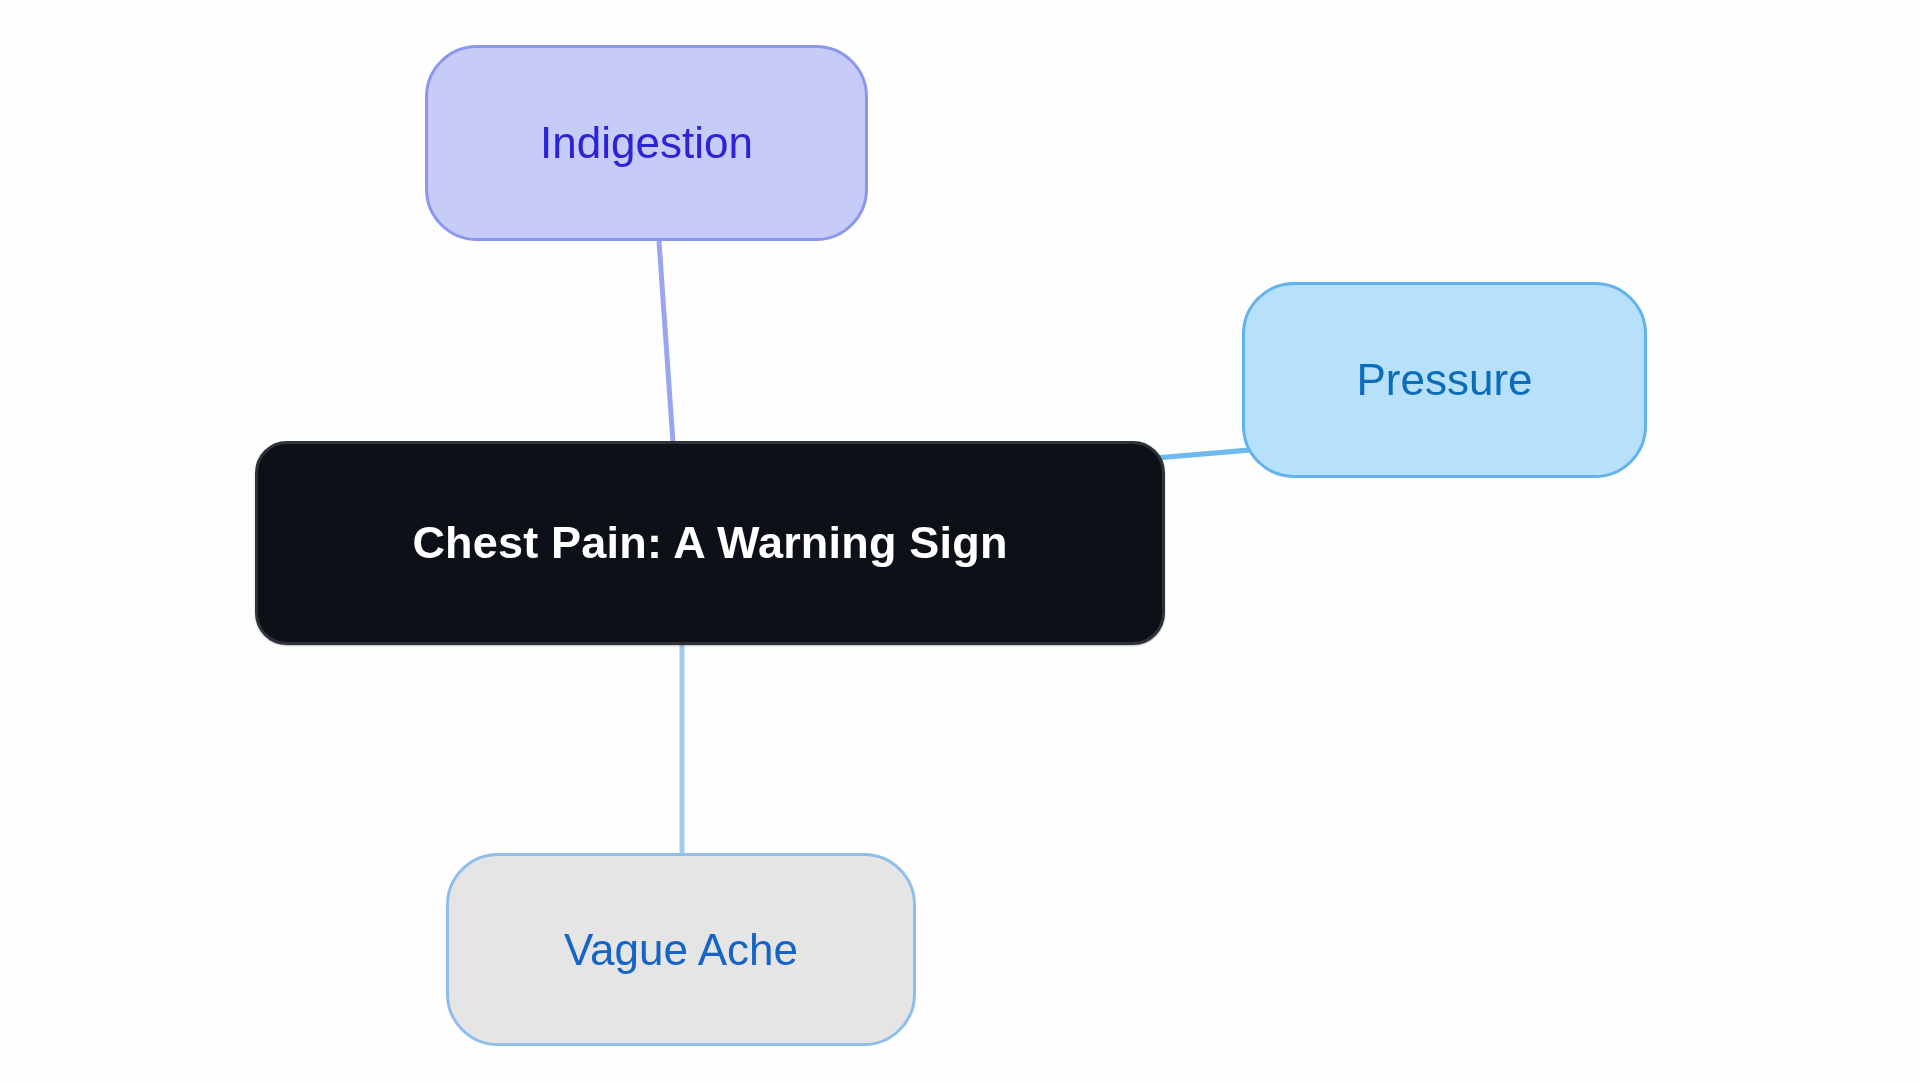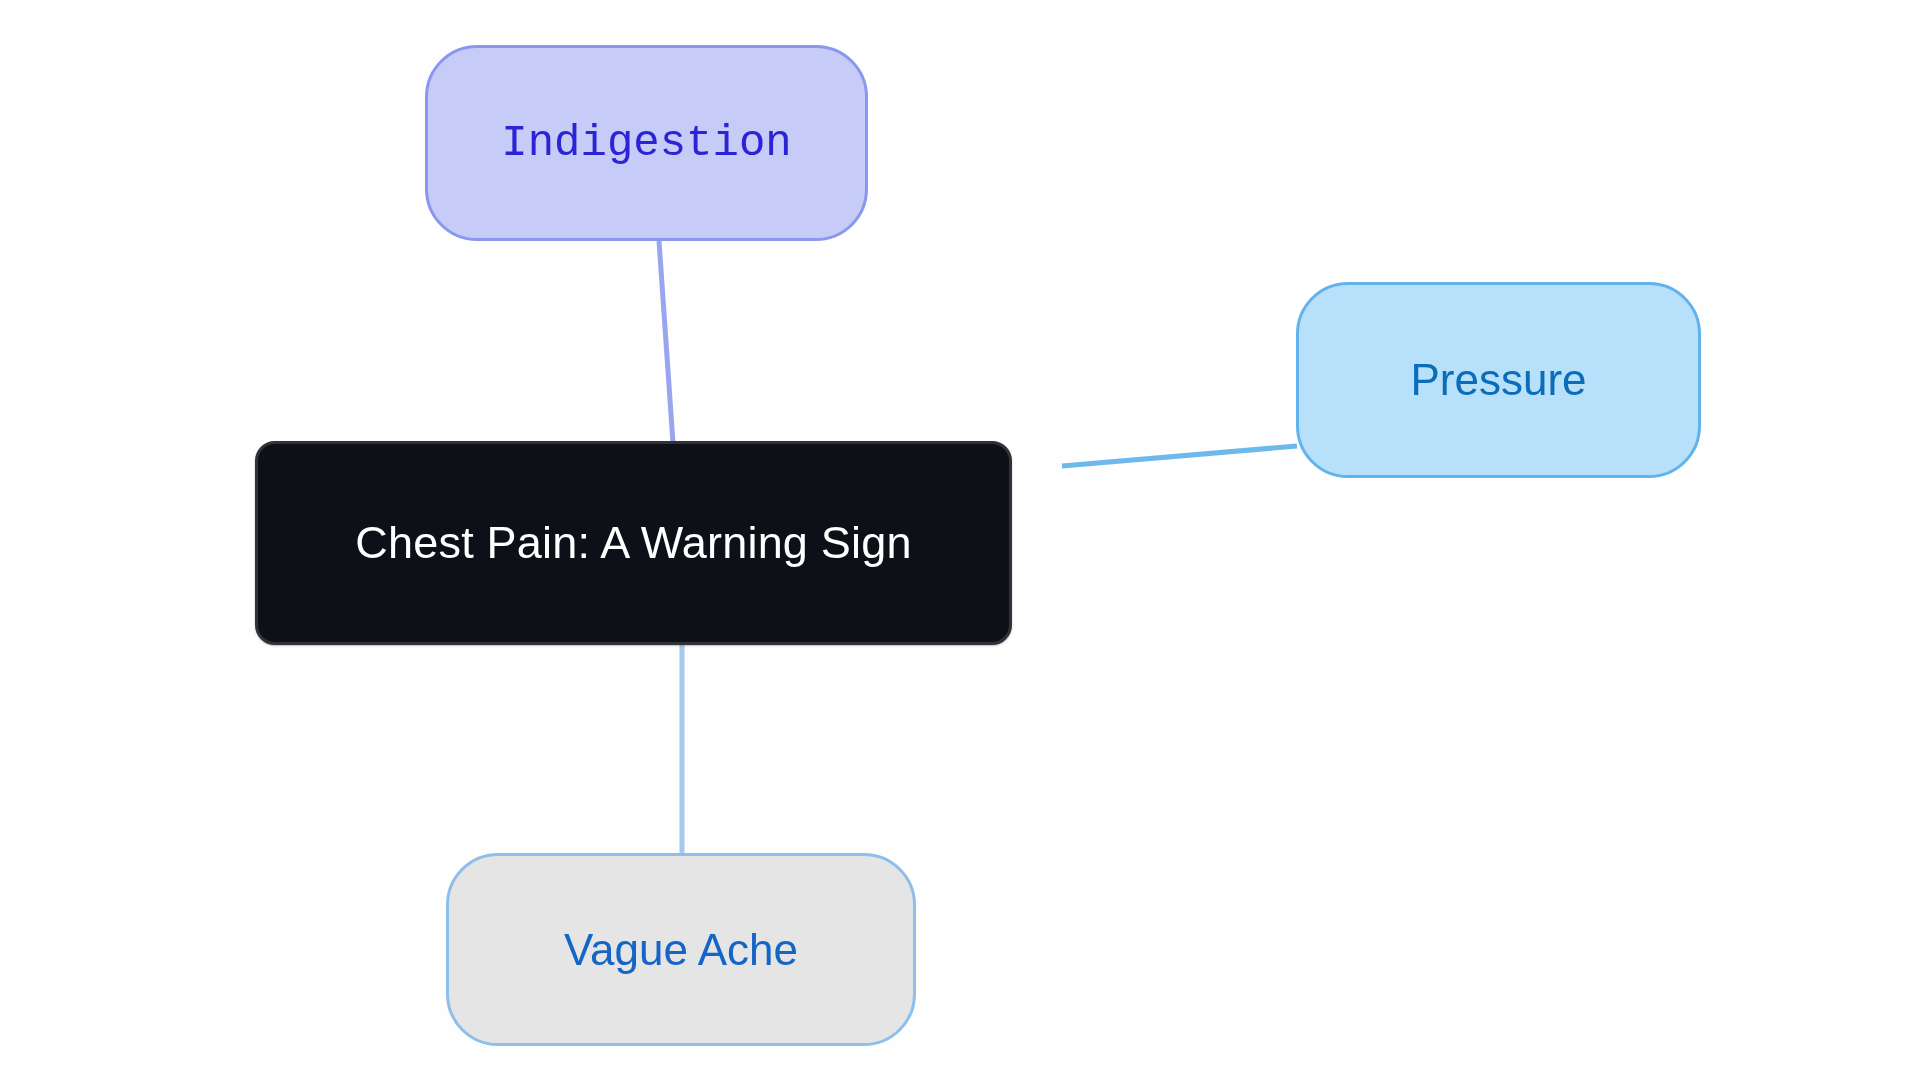--- a/index.html
+++ b/index.html
@@ -34,49 +34,48 @@
     justify-content: center;
     text-align: center;
     white-space: nowrap;
     z-index: 5;
   }
 
   
   #node-root {
     left: 255px;
     top: 441px;
-    width: 757px;
+    width: 910px;
     height: 204px;
     background: #0d1117;
     border: 3px solid #2f3338;
-    border-radius: 20px;
+    border-radius: 32px;
     color: #ffffff;
     font-size: 45px;
-    font-weight: 400;
+    font-weight: 700;
     letter-spacing: 0.2px;
     box-shadow: 0 1px 2px rgba(0,0,0,0.25);
   }
 
   
   #node-indigestion {
     left: 425px;
     top: 45px;
     width: 443px;
     height: 196px;
     background: #c6cbf8;
     border: 3px solid #8b97ee;
     border-radius: 52px;
     color: #2a24d6;
     font-size: 44px;
-    font-family: Liberation Mono, monospace;
   }
 
   
   #node-pressure {
-    left: 1296px;
+    left: 1242px;
     top: 282px;
     width: 405px;
     height: 196px;
     background: #b7e0fb;
     border: 3px solid #62b3ec;
     border-radius: 52px;
     color: #0b6cb9;
     font-size: 44px;
     text-align: right;
   }

